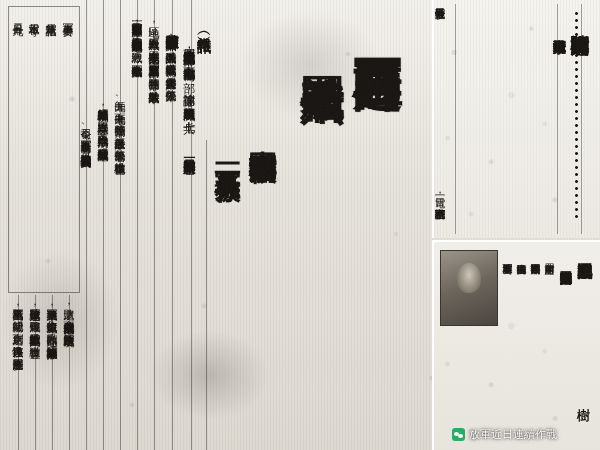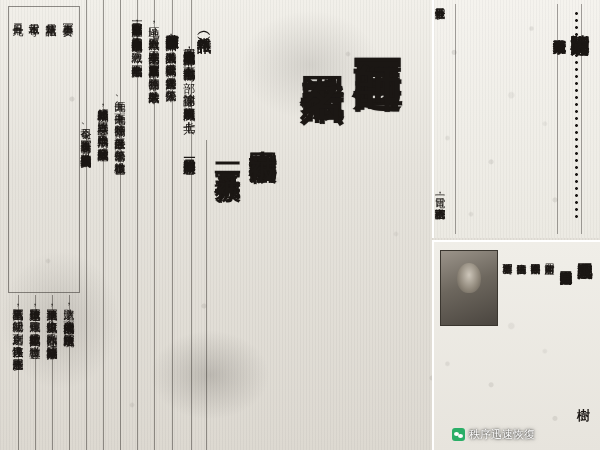--- a/index.html
+++ b/index.html
@@ -415,16 +415,16 @@
     <div class="br-b1">前陳四川省主席</div>
     <div class="br-b2">被俘匪兵團司令劉嘉</div>
     <div class="br-b3">由縣警擒獲送省</div>
     <div class="br-b4">解放軍公審處理</div>
 
     <div class="br-tail">樹</div>
   </div>
 
   <div class="watermark">
     <span class="wm-logo"></span>
-    <span>秩序迅速恢復</span>
+    <span>放軍近日連續作戰</span>
   </div>
 
 </div>
 
 </body></html>

